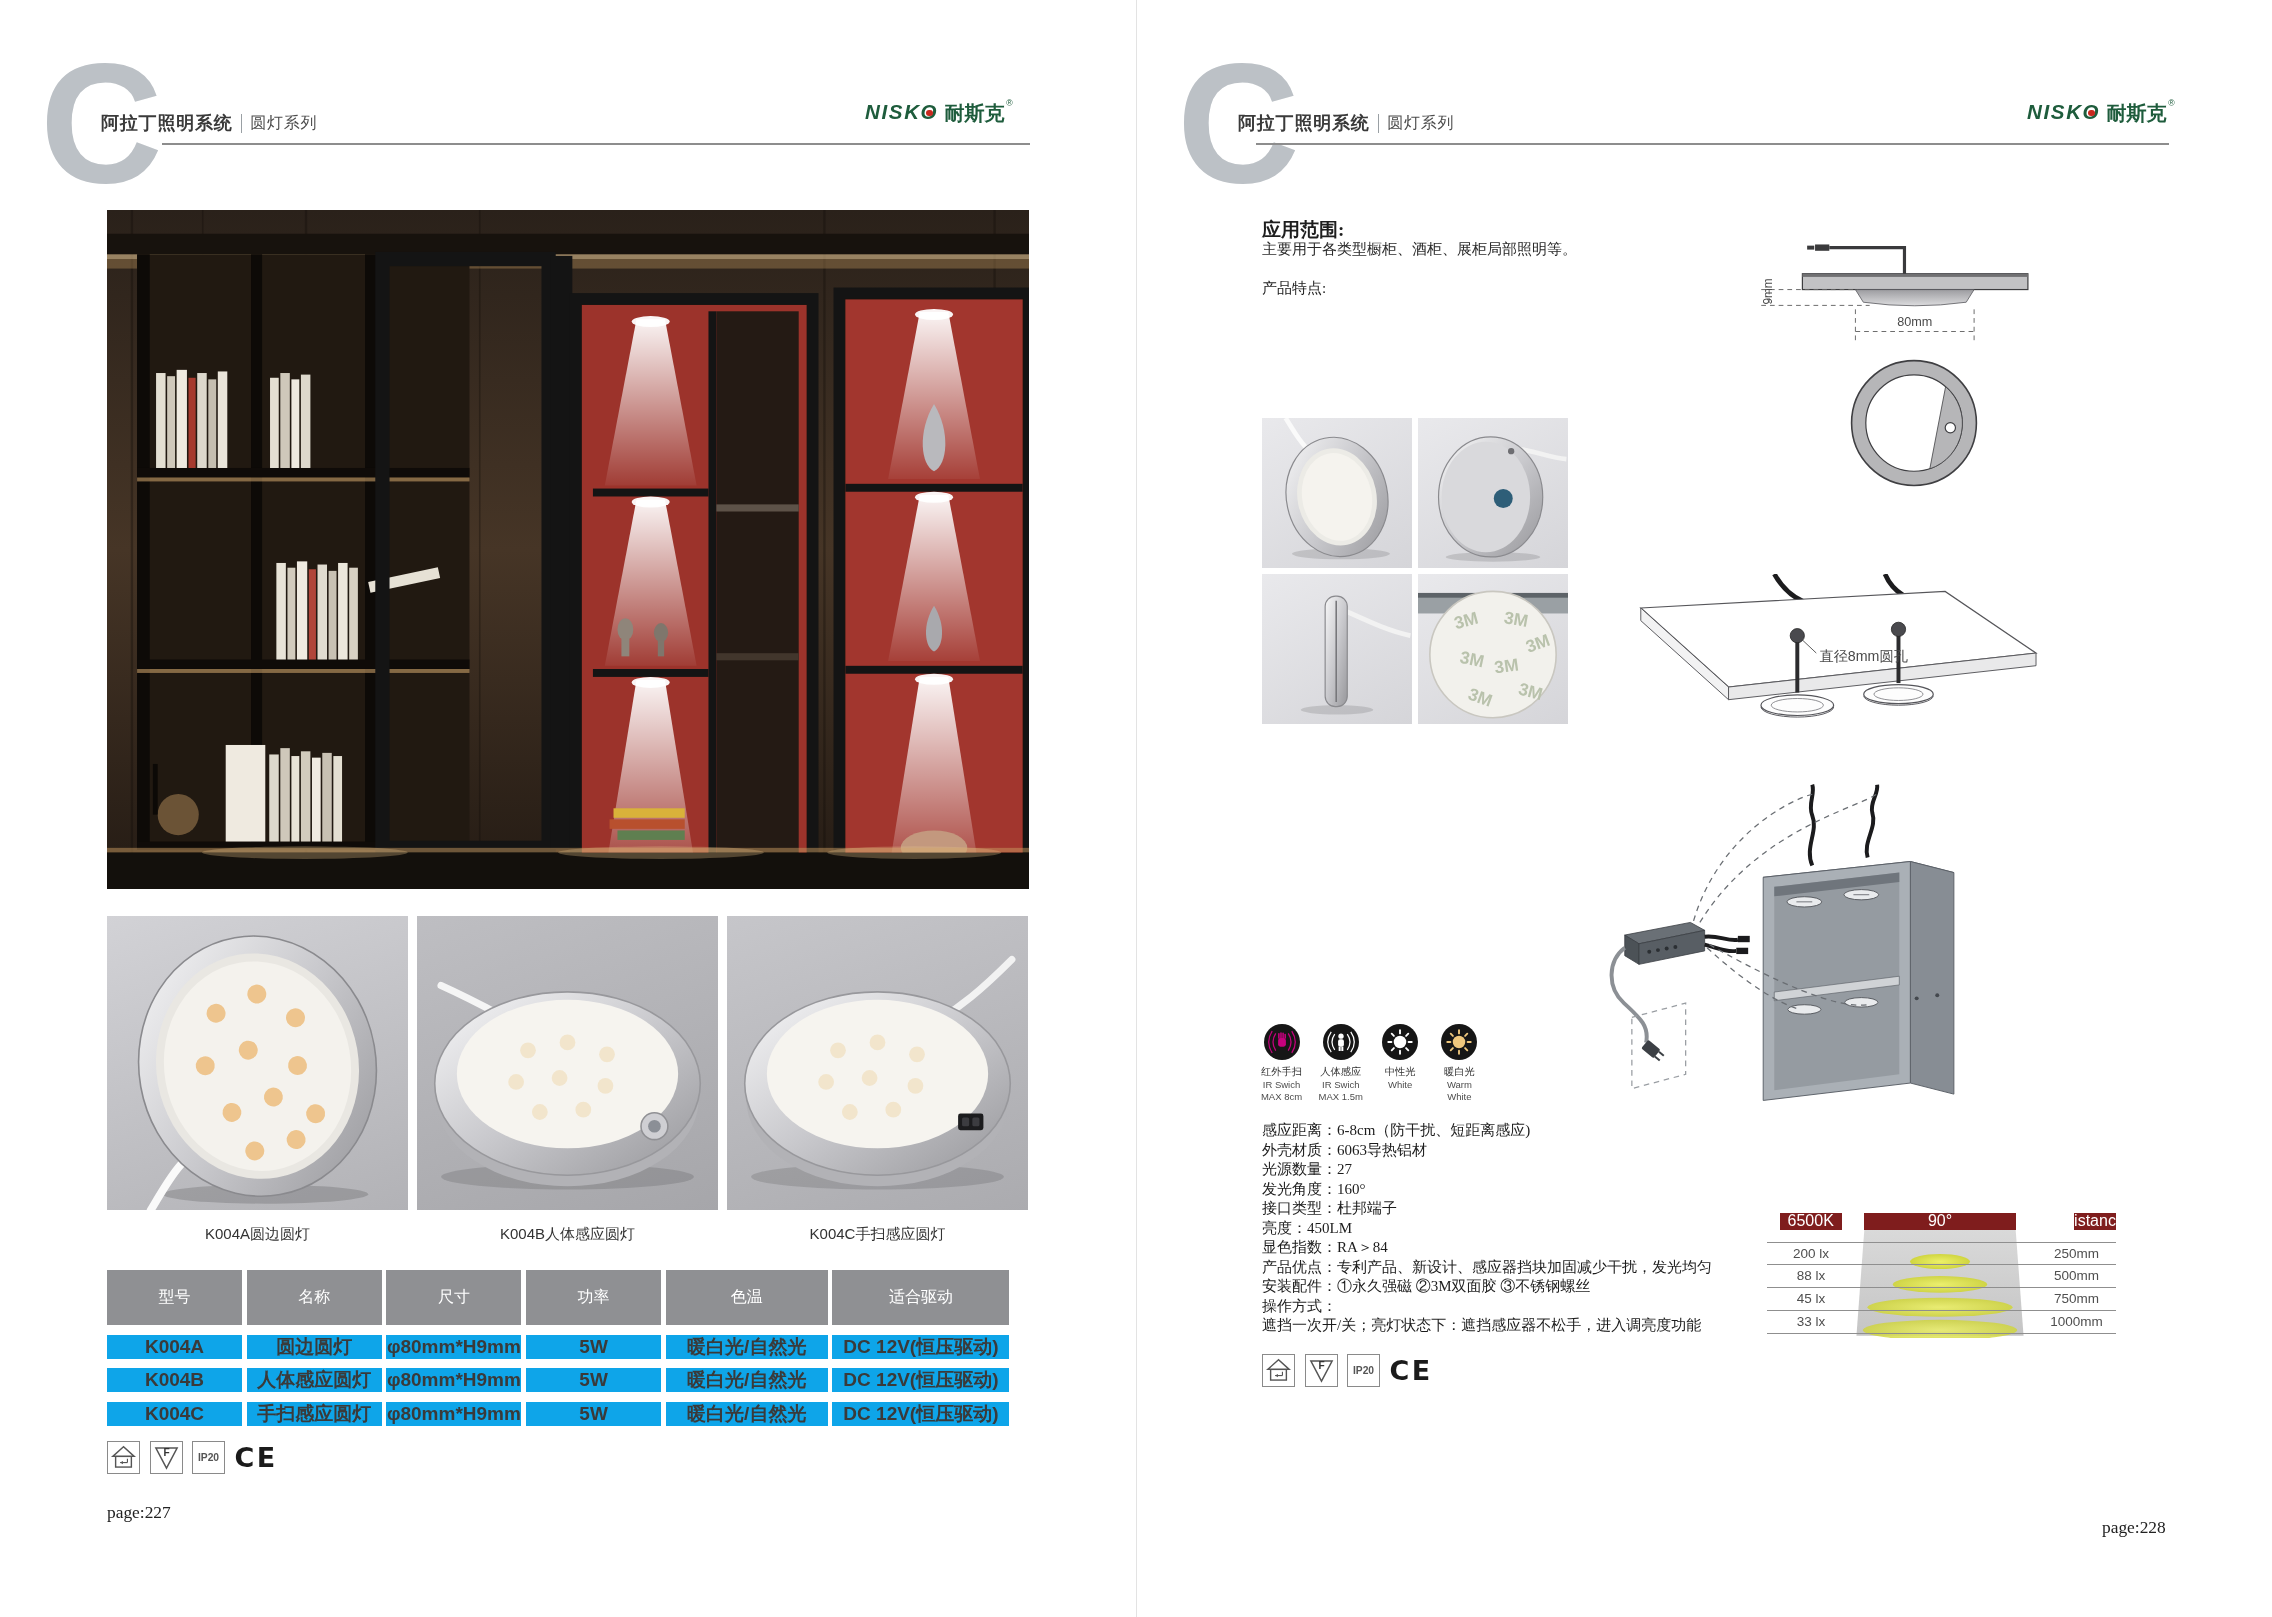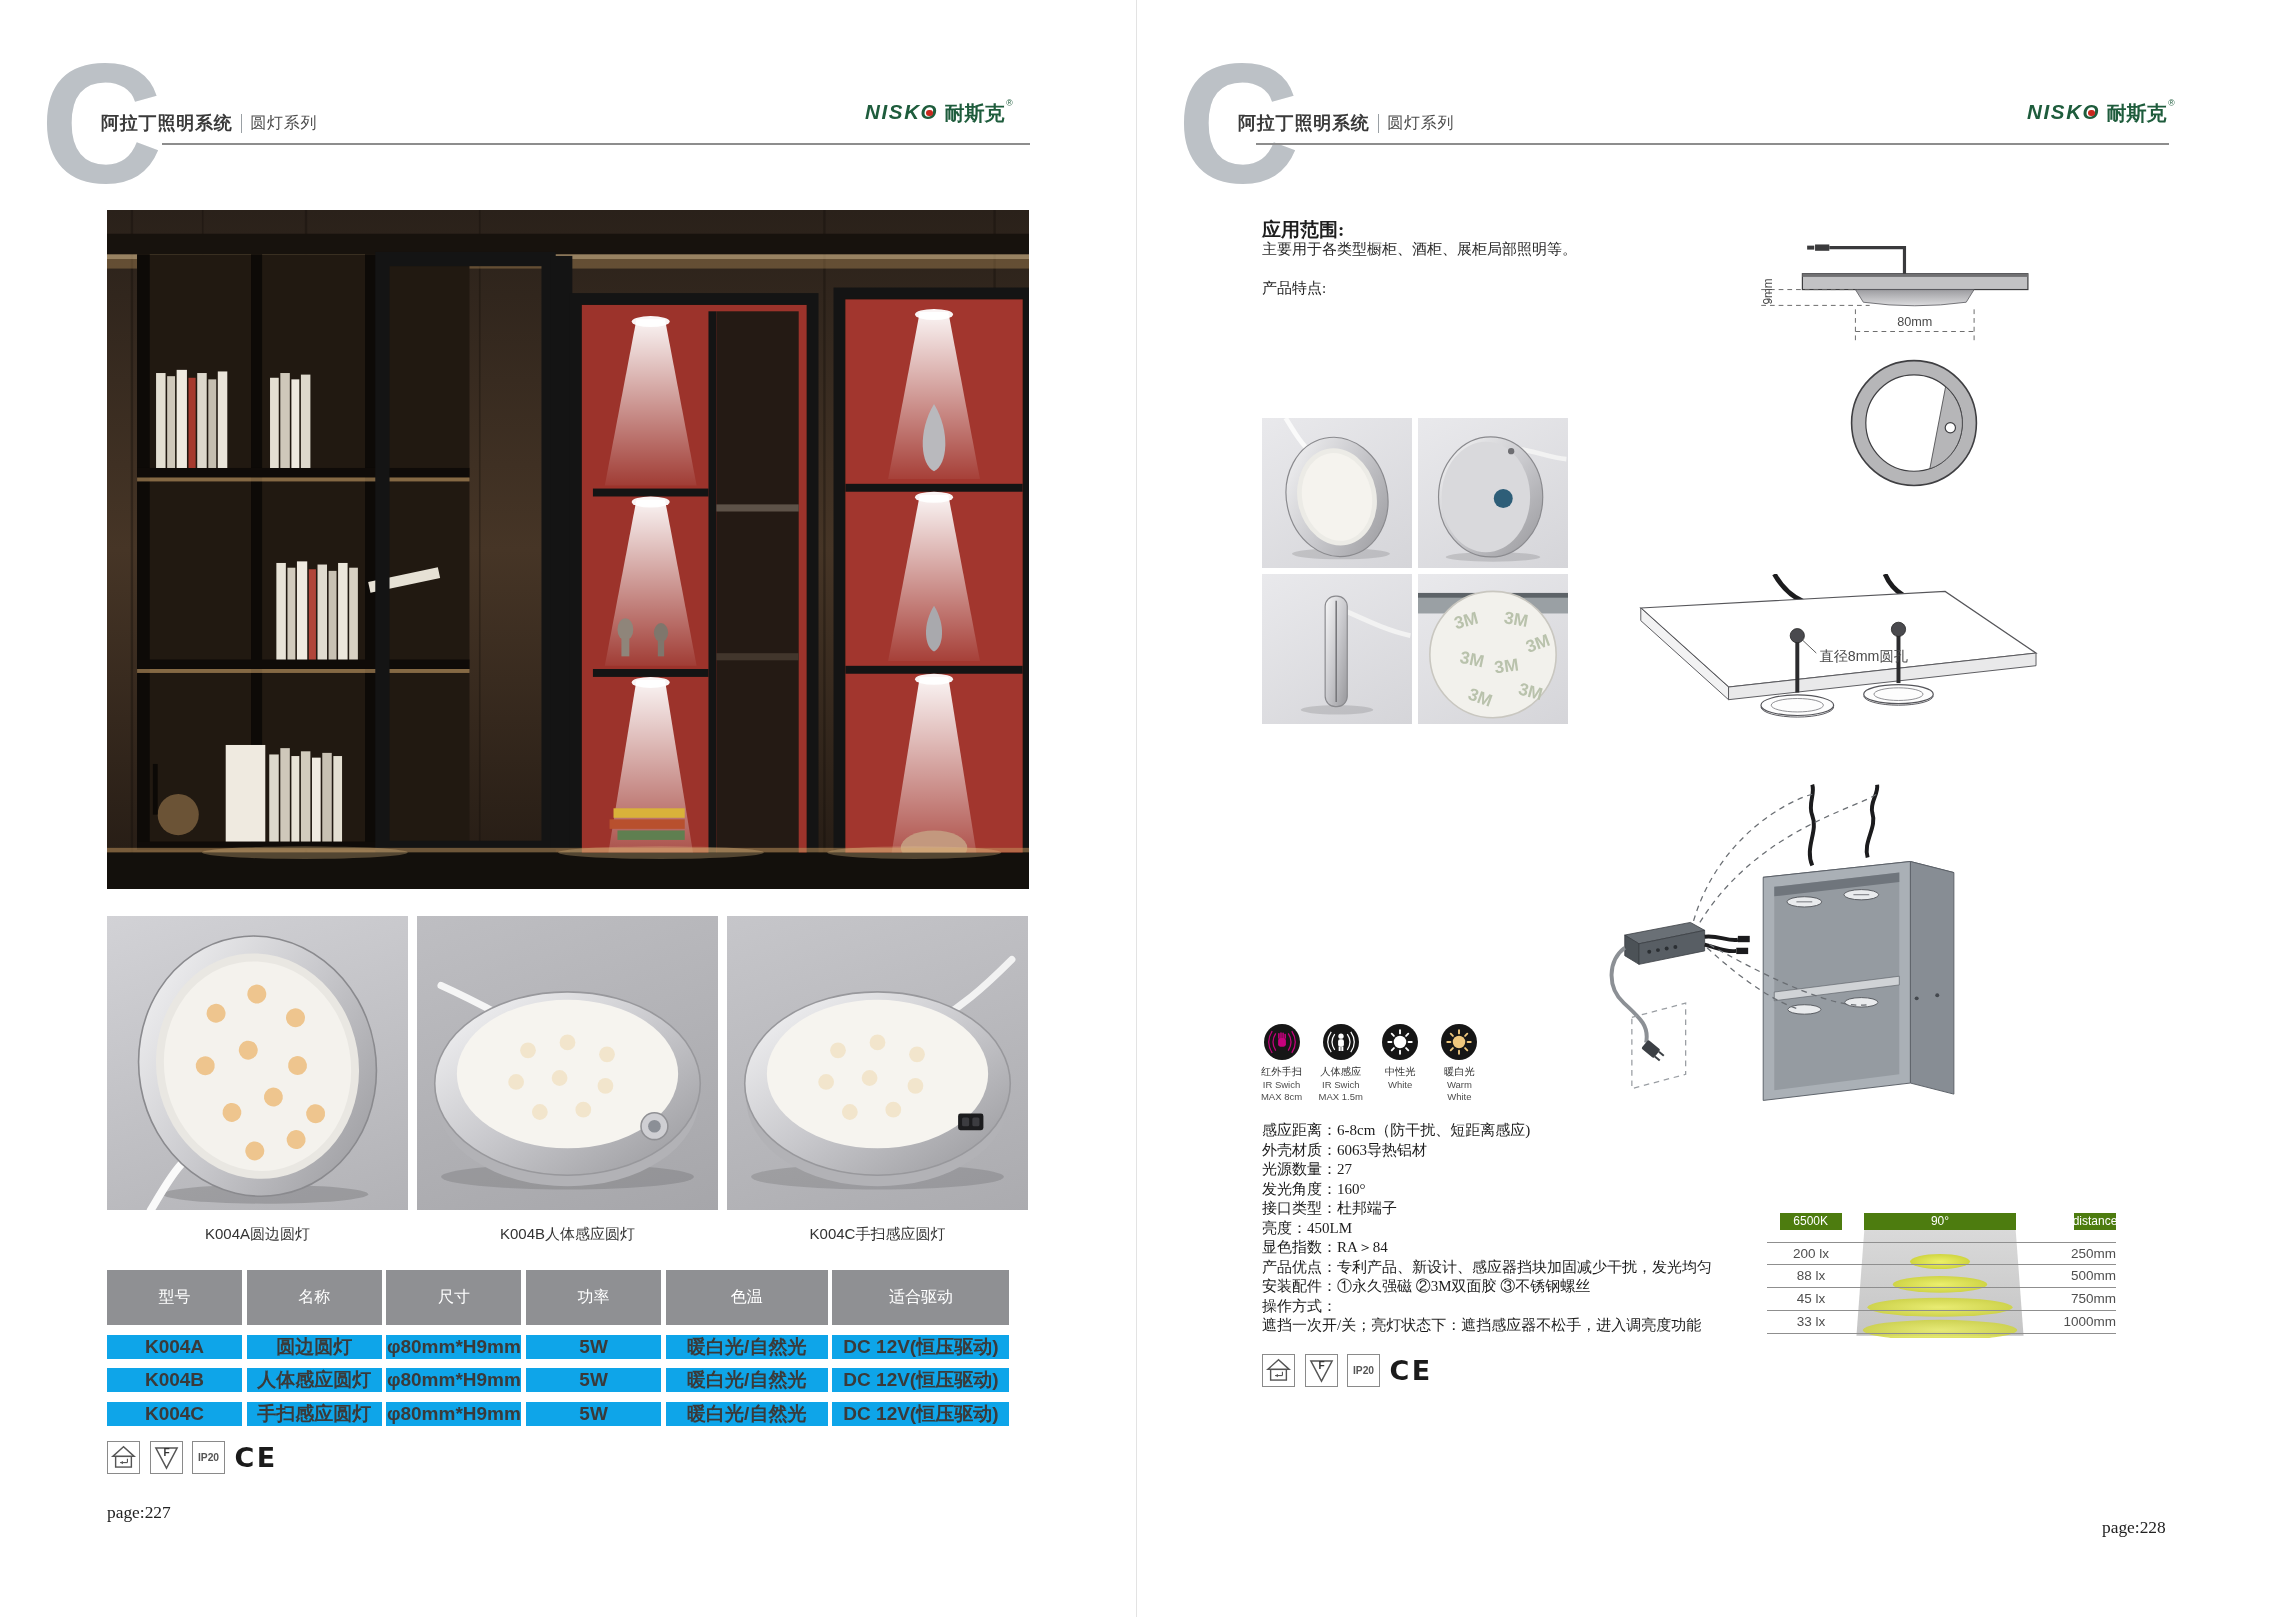--- a/index.html
+++ b/index.html
@@ -68,30 +68,30 @@
   .modes { position:absolute; left:120px; top:1024px; display:flex; gap:10.3px; }
   .mode { width:49px; display:flex; flex-direction:column; align-items:center; }
   .mode-circle { width:36px; height:36px; border-radius:50%; background:#161616; }
   .mode-l1 { margin-top:4.7px; font-size:10.3px; color:#333; white-space:nowrap; }
   .mode-l2, .mode-l3 { font-size:9.5px; color:#4d4d4d; white-space:nowrap; line-height:12px; }
 
   .specs-block { position:absolute; left:125px; top:1121px; font-size:15px; line-height:19.5px; color:#1c1c1c; }
 
   
   .photometric { position:absolute; left:630px; top:1213px; width:349px; height:125px; font-size:13.5px; color:#4f4f4f; }
-  .pt-badge { position:absolute; top:0; height:16.6px; background:#4d7c0f; color:#fff; font-size:12px; display:flex; align-items:center; justify-content:center; }
+  .pt-badge { position:absolute; top:0; height:16.6px; background:#7f1d1d; color:#fff; font-size:16px; display:flex; align-items:center; justify-content:center; }
   .b-cct { left:12.7px; width:62px; }
   .b-beam { left:97px; width:152px; }
   .b-dist { right:0; width:42px; }
   .pt-cone { position:absolute; left:89px; top:16.6px; width:168px; height:108px; }
   .pt-rows { position:absolute; left:0; right:0; top:29px; }
   .pt-row { position:relative; height:23px; border-bottom:0.8px solid #8f8f8f; }
   .pt-row:first-child { border-top:0.8px solid #8f8f8f; }
   .pt-lux { position:absolute; left:11px; top:3.2px; width:66px; text-align:center; }
-  .pt-mm { position:absolute; right:0; top:3.2px; width:79px; text-align:right; }
+  .pt-mm { position:absolute; right:0; top:3.2px; width:79px; text-align:center; }
 </style>
 </head>
 <body>
 
 <div class="spread">
   <div class="gutter"></div>
 
   <div class="page page-left">
     <div class="big-c">C</div>
     <div class="hdr-row">

